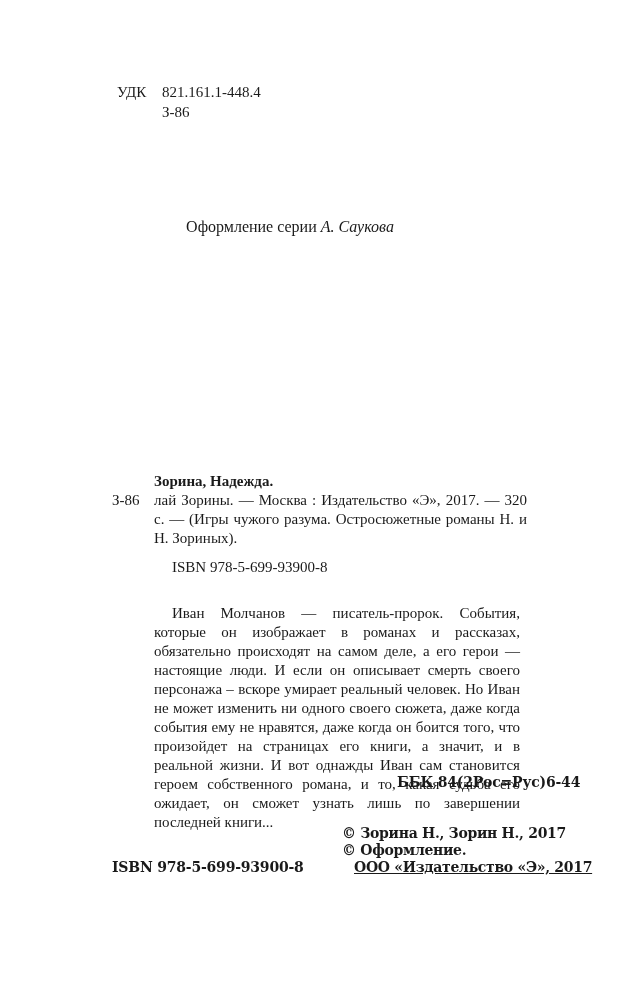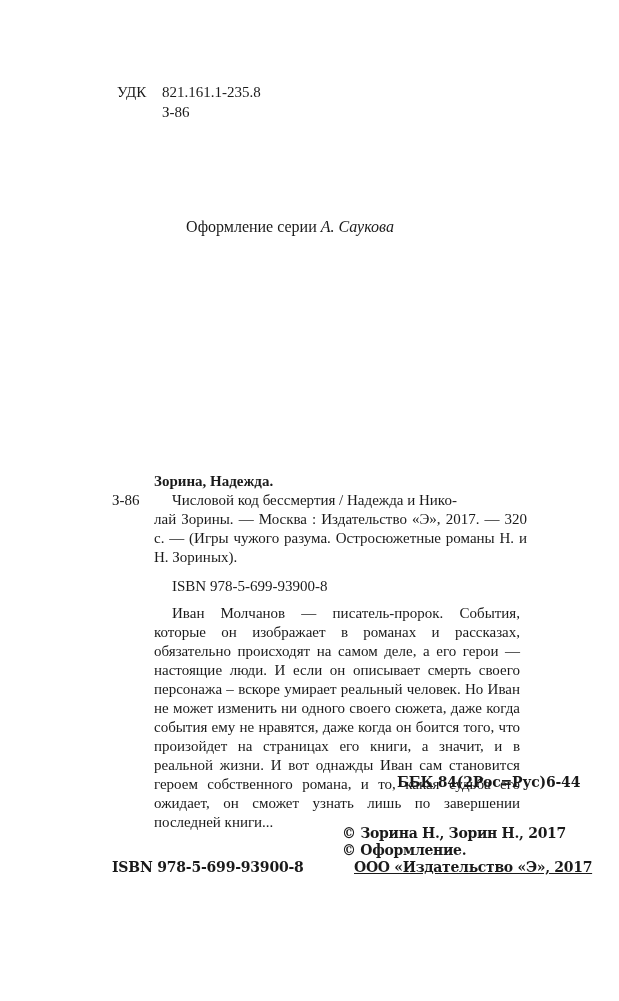--- a/index.html
+++ b/index.html
@@ -46,38 +46,37 @@
     .isbn-bold { left: 112px; top: 859px; font-size: 14px; font-weight: bold; font-family: "DejaVu Serif", serif; letter-spacing: -0.2px; }
     .copyright { left: 342px; top: 825px; font-size: 14px; line-height: 17px; font-weight: bold; font-family: "DejaVu Serif", serif; letter-spacing: -0.3px; }
     .copyright .indent { padding-left: 12px; text-decoration: underline; }
   </style>
 </head>
 <body>
 
 <div class="abs cls-block">
   <div class="cls-row">
     <span class="cls-label">УДК</span>
-    <span class="cls-value">821.161.1-235.8</span>
+    <span class="cls-value">821.161.1-448.4</span>
   </div>
   <div class="cls-row">
     <span class="cls-label"></span>
     <span class="cls-value">З-86</span>
   </div>
 </div>
 
 <div class="abs series">
   <span>Оформление серии</span>
   <span class="author">А. Саукова</span>
 </div>
 
 <div class="abs biblio">
   <div class="author-head">Зорина, Надежда.</div>
   <div class="record">
     <span class="code">З-86</span>
-    <span class="first-line">Числовой код бессмертия / Надежда и Нико-</span>
     <span>лай Зорины. — Москва : Издательство «Э», 2017. — 320 с. — (Игры чужого разума. Остросюжетные романы Н. и Н. Зориных).</span>
   </div>
   <div class="isbn-inline">ISBN 978-5-699-93900-8</div>
 </div>
 
 <div class="abs annotation">
   <p>Иван Молчанов — писатель-пророк. События, которые он изображает в романах и рассказах, обязательно происходят на самом деле, а его герои — настоящие люди. И если он описывает смерть своего персонажа – вскоре умирает реальный человек. Но Иван не может изменить ни одного своего сюжета, даже когда события ему не нравятся, даже когда он боится того, что произойдет на страницах его книги, а значит, и в реальной жизни. И вот однажды Иван сам становится героем собственного романа, и то, какая судьба его ожидает, он сможет узнать лишь по завершении последней книги...</p>
 </div>
 
 <div class="abs cls-bold">

